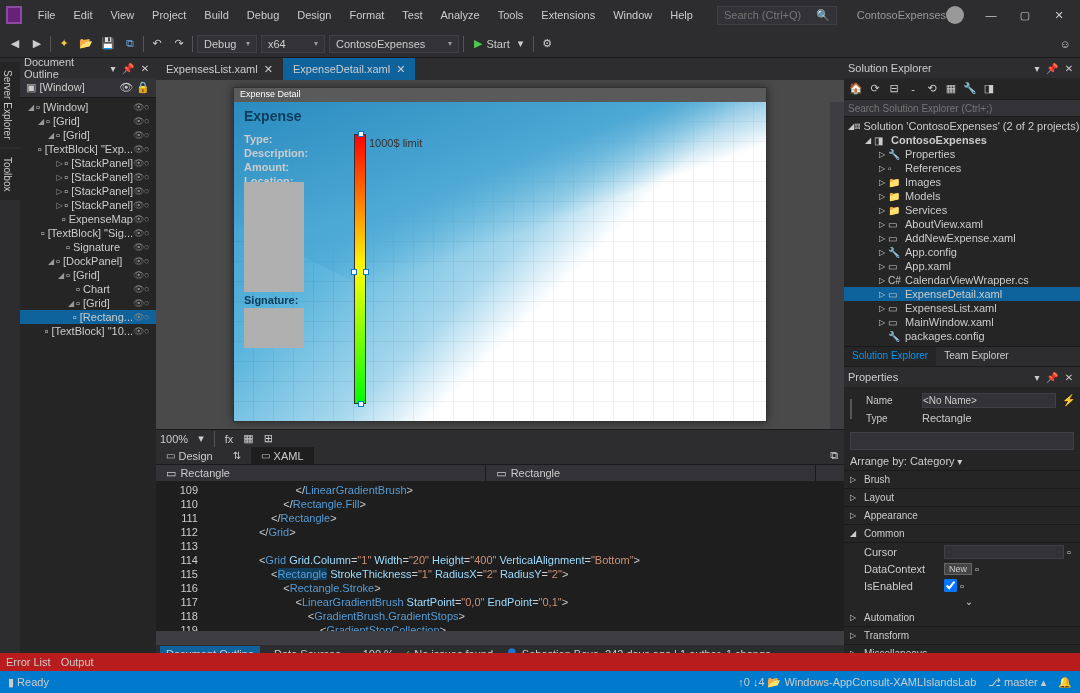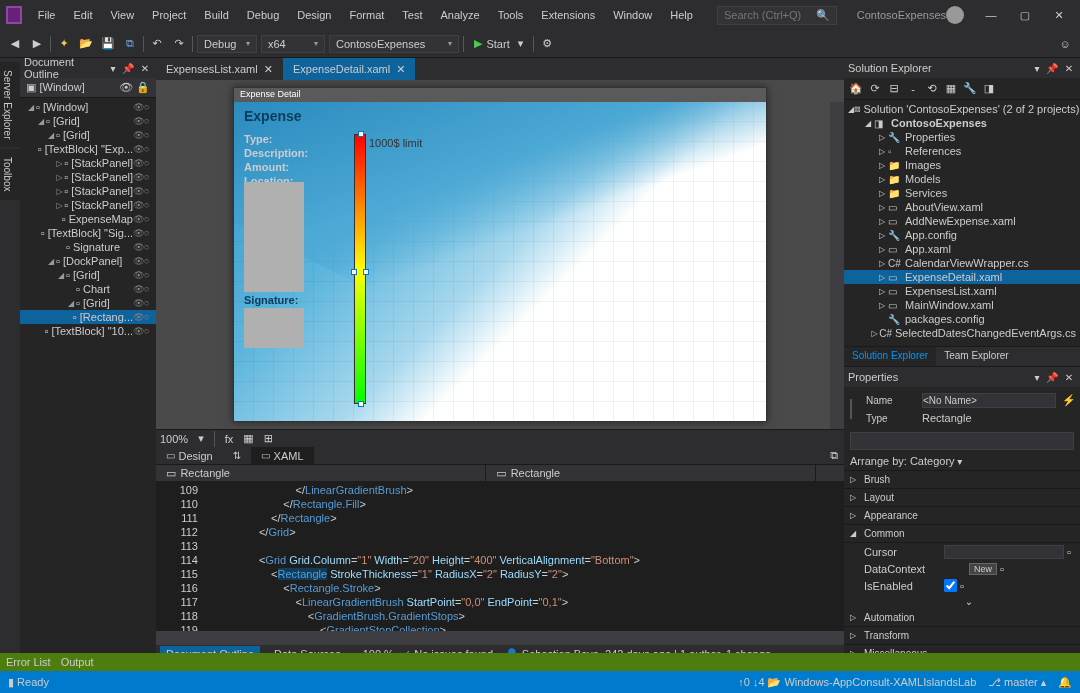--- a/index.html
+++ b/index.html
@@ -96,21 +96,21 @@
 .prop-search{padding:2px 6px;}
 .prop-search input{width:100%;background:#333337;border:1px solid #3f3f46;padding:2px 4px;}
 .prop-arrange{padding:3px 6px;font-size:10px;border-bottom:1px solid #1a1a1c;}
 .prop-cat{padding:3px 6px;border-bottom:1px solid #1a1a1c;cursor:pointer;display:flex;align-items:center;gap:4px;font-size:10px;}
 .prop-cat .exp{width:10px;font-size:8px;}
 .prop-sub{padding:2px 6px 2px 20px;display:flex;align-items:center;font-size:10px;}
 .prop-sub label{width:80px;}
 .prop-sub .val{flex:1;background:#333337;height:14px;border:1px solid #3f3f46;}
 .statusbar{height:22px;background:#007acc;display:flex;align-items:center;padding:0 8px;color:#fff;position:absolute;bottom:0;left:0;right:0;}
 .statusbar .right{margin-left:auto;display:flex;gap:12px;align-items:center;}
-.bottom-strip{height:18px;background:#4d7c0f;display:flex;align-items:center;padding:0 6px;font-size:10px;gap:10px;position:absolute;bottom:22px;left:0;right:0;}
+.bottom-strip{height:18px;background:#b91c1c;display:flex;align-items:center;padding:0 6px;font-size:10px;gap:10px;position:absolute;bottom:22px;left:0;right:0;}
 .scroll-h{height:14px;background:#3e3e42;}
 </style>
 </head>
 <body>
 
 <div class="titlebar">
   <div class="vs-logo"></div>
   <div class="menu">
       <div class="menu-item">File</div>
       <div class="menu-item">Edit</div>
@@ -448,20 +448,23 @@
     <div class="sol-toolbar">
       <span>🏠</span>
       <span>⟳</span>
       <span>⊟</span>
       <span>-</span>
       <span>⟲</span>
       <span>▦</span>
       <span>🔧</span>
       <span>◨</span>
     </div>
+    <div class="sol-search">
+      <input placeholder="Search Solution Explorer (Ctrl+;)" style="">
+    </div>
     <div class="sol-tree" id="sol-tree">
         <div class="sol-item">
           <span style="width:0px"></span>
           <span class="exp">◢</span>
           <span class="icon">⧈</span>
           <span>Solution 'ContosoExpenses' (2 of 2 projects)</span>
         </div>
         <div class="sol-item">
           <span style="width:14px"></span>
           <span class="exp">◢</span>
@@ -594,21 +597,21 @@
           <div class="prop-cat"><span class="exp">▷</span>Layout</div>
           <div class="prop-cat"><span class="exp">▷</span>Appearance</div>
           <div class="prop-cat"><span class="exp">◢</span>Common</div>
           <div class="prop-sub">
             <label>Cursor</label>
             <div class="val"></div>
             <span style="width:10px;text-align:center;">▫</span>
           </div>
           <div class="prop-sub">
             <label>DataContext</label>
-            <button style="background:#444;border:1px solid #666;color:#ccc;font-size:9px;padding:0 4px;margin-left:25px;">New</button>
+            <button style="background:#444;border:1px solid #666;color:#ccc;font-size:9px;padding:0 4px;">New</button>
             <span style="width:10px;text-align:center;">▫</span>
           </div>
           <div class="prop-sub">
             <label>IsEnabled</label>
             <input type="checkbox" checked="" style="">
             <span style="width:10px;text-align:center;">▫</span>
           </div>
           <div class="prop-sub" style="justify-content:center;">⌄</div>
           <div class="prop-cat"><span class="exp">▷</span>Automation</div>
           <div class="prop-cat"><span class="exp">▷</span>Transform</div>

